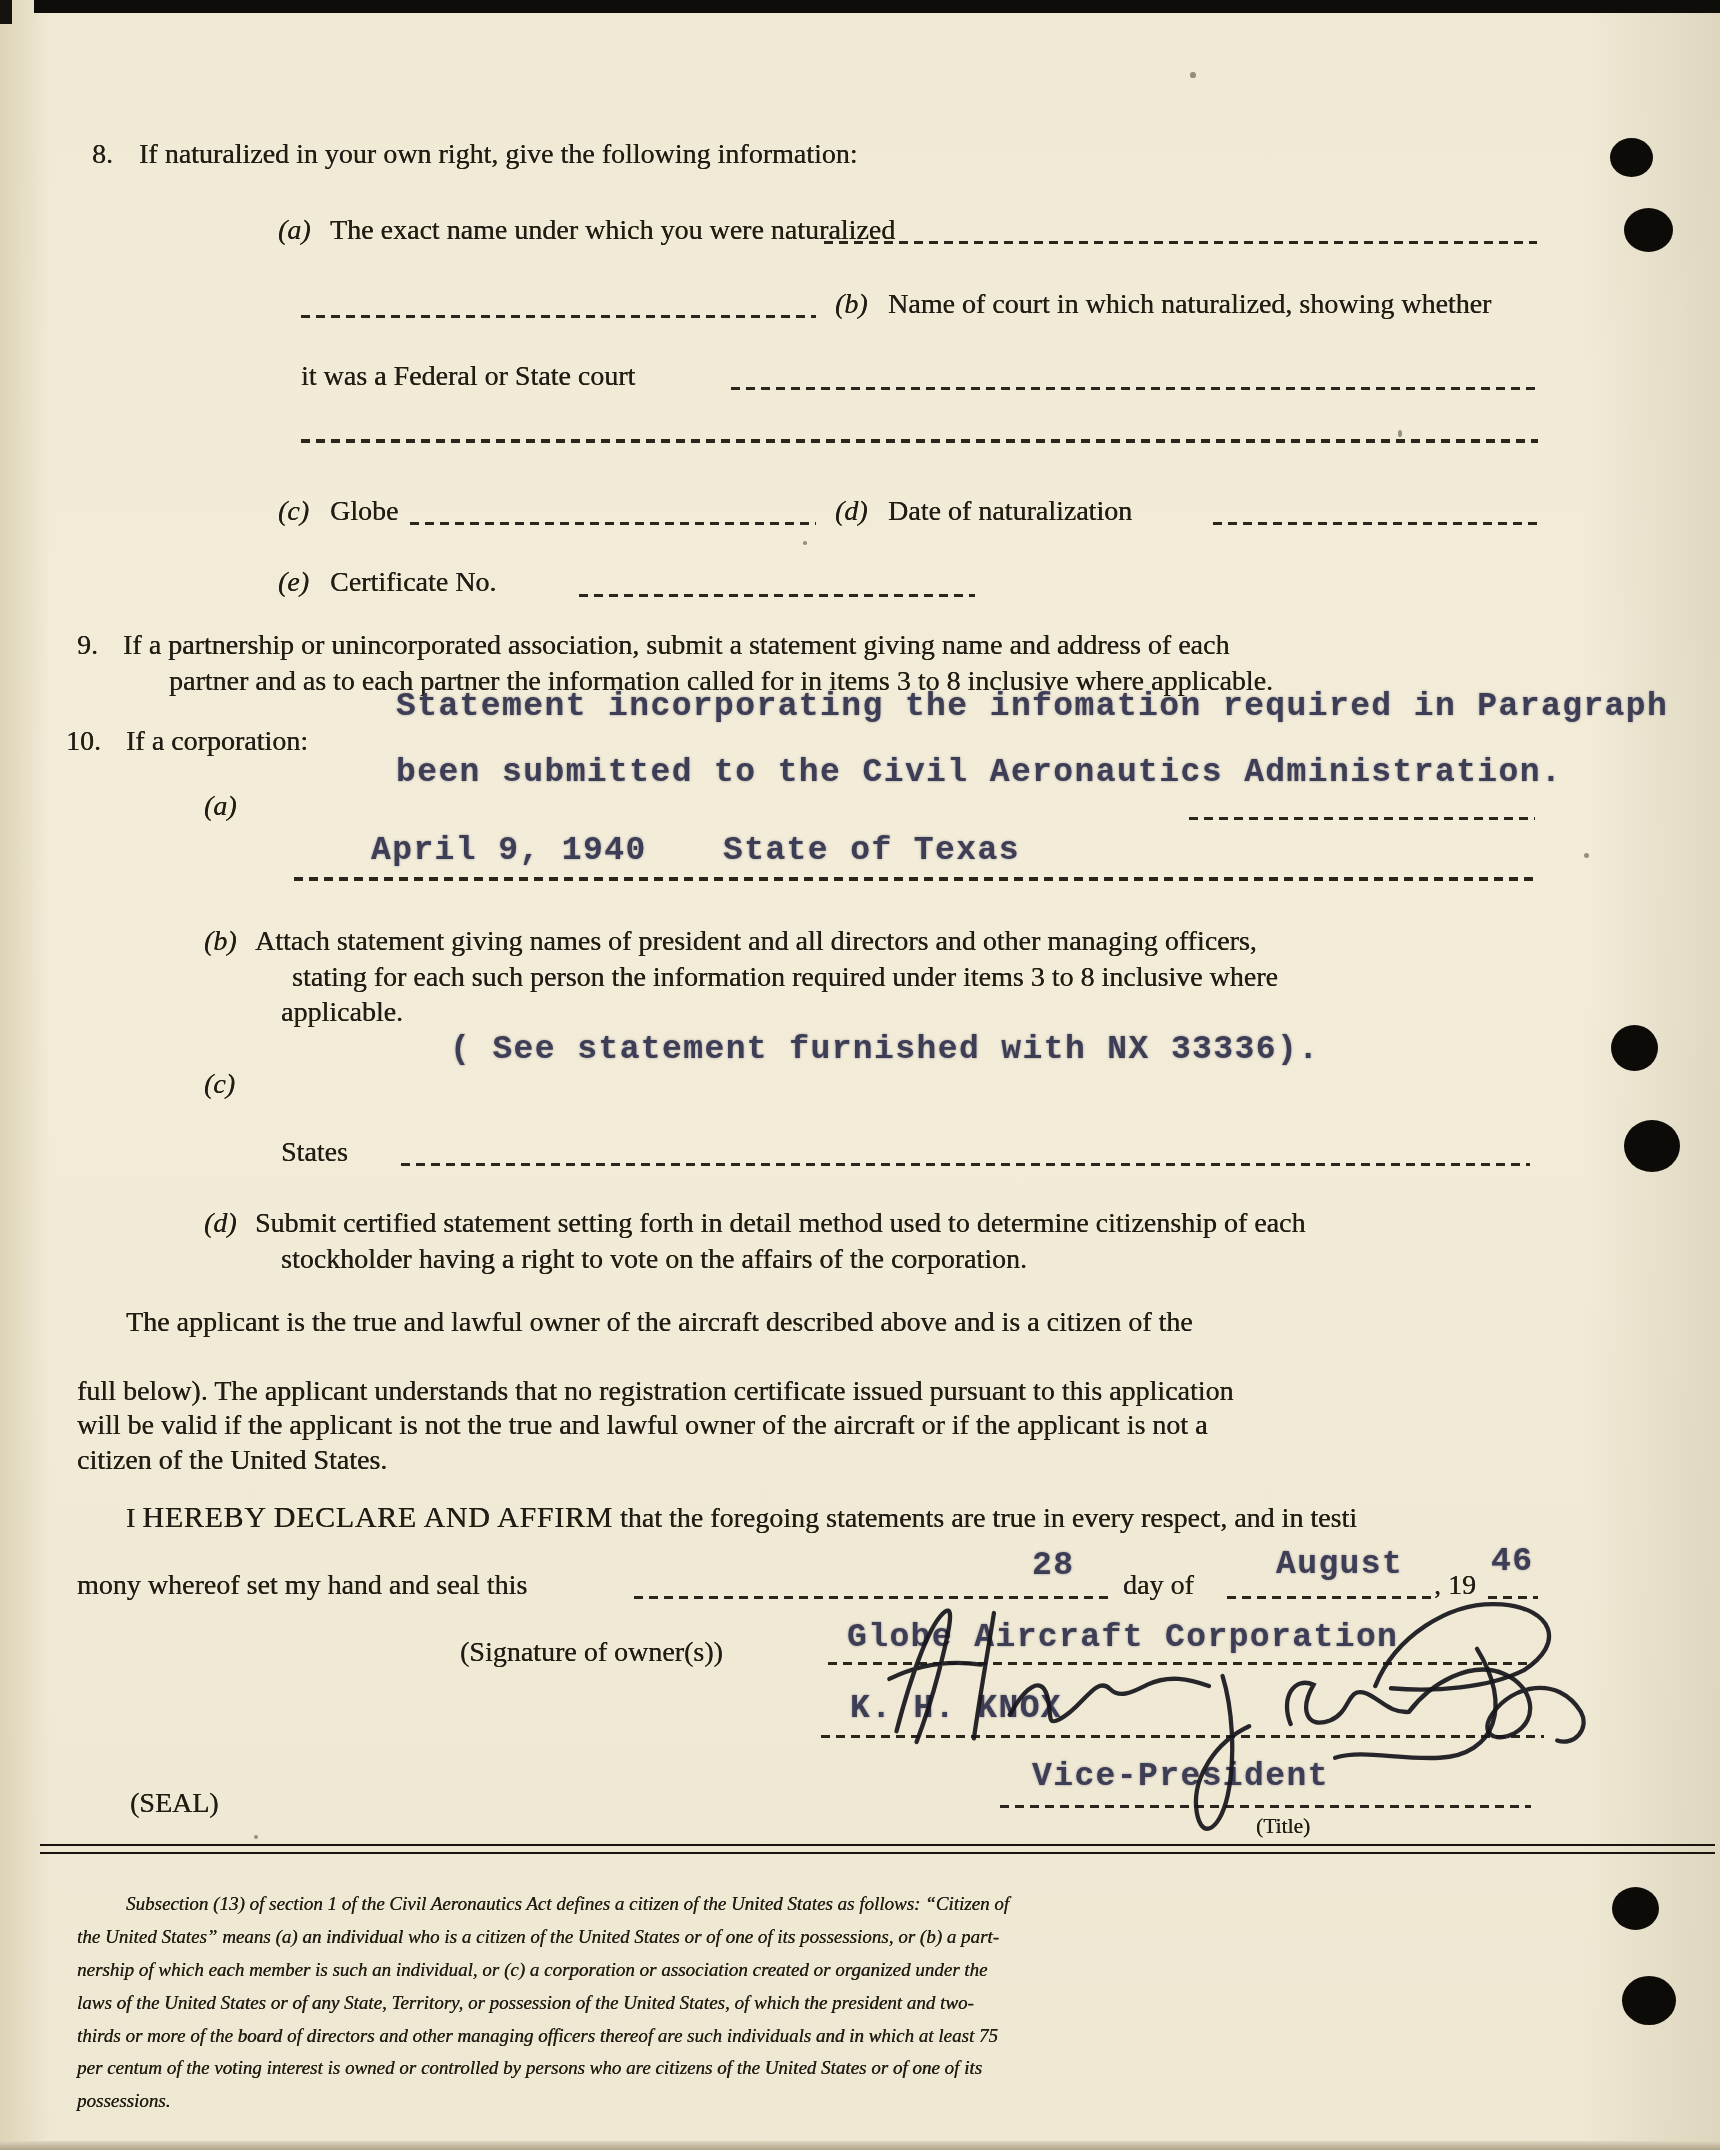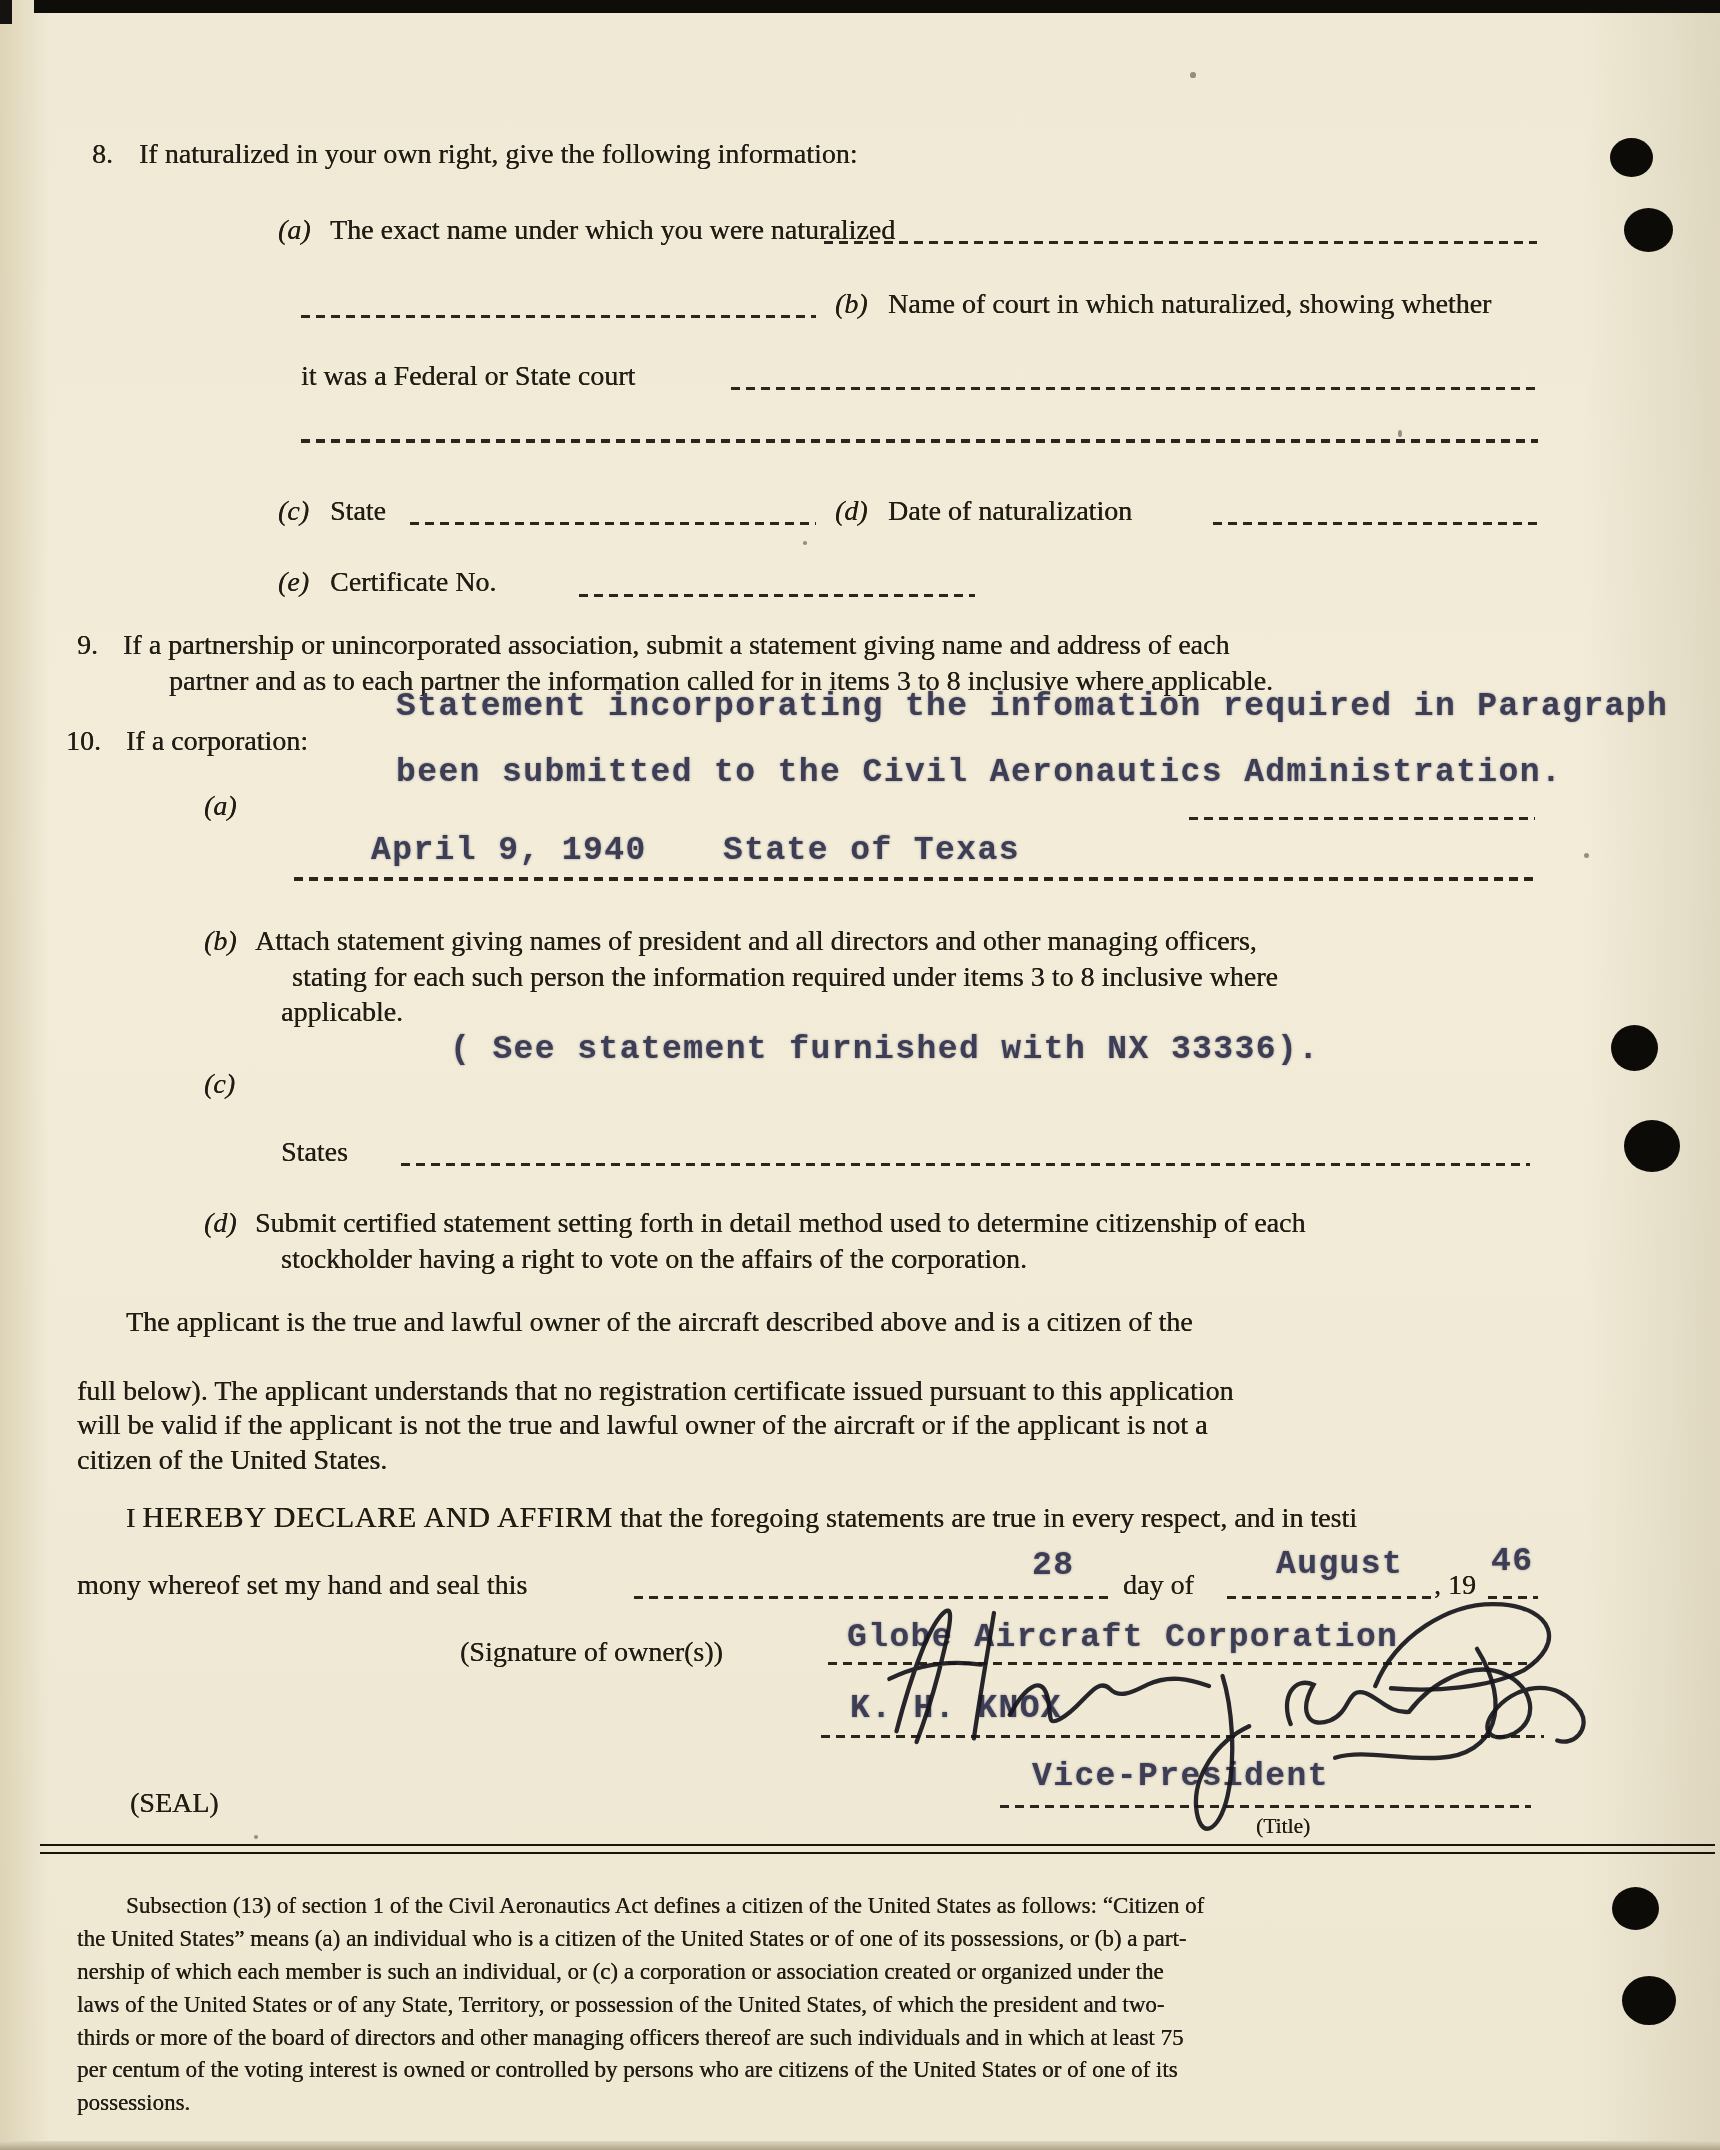--- a/index.html
+++ b/index.html
@@ -13,21 +13,21 @@
   }
   .page{ position:absolute; inset:0;
     background:
       linear-gradient(90deg, #ddd3b6 0px, rgba(221,211,182,0) 50px),
       linear-gradient(90deg, rgba(0,0,0,0) 92%, rgba(190,180,150,.35) 100%),
       linear-gradient(180deg, #efe9d5 0%, #f2ecd9 40%, #eee7d2 100%);
   }
   .p{ position:absolute; font-size:28px; line-height:1.12; white-space:nowrap;
       text-shadow:0.3px 0 0 currentColor; }
   .lbl{ font-style:italic; }
-  .legal{ font-size:23px; }
+  .legal{ font-size:19px;font-style:italic; }
   .small{ font-size:21.5px; }
   .sc{ font-size:30px; letter-spacing:0.7px; }
   .t{ position:absolute; font-family:"Liberation Mono", monospace; font-weight:bold;
       font-size:33px; color:#3d3d55; letter-spacing:1.4px; white-space:nowrap;
       text-shadow:0 0 2.2px rgba(61,61,85,.55); }
   .dash{ position:absolute; height:2.9px;
       background:repeating-linear-gradient(90deg,#2a261d 0,#2a261d 9.3px,transparent 9.3px,transparent 15px); }
   .dash.thick{ height:3.6px; }
   .topbar{ position:absolute; left:34px; top:0; width:1686px; height:13px; background:#0e0d0a; }
   .corner{ position:absolute; left:0; top:0; width:11.5px; height:24.4px; background:#15130f; }
@@ -58,21 +58,21 @@
 
   <div class="dash" style="left:301px;top:315px;width:515px"></div>
   <div class="p lbl" style="left:835px;top:288px">(b)</div>
   <div class="p" style="left:888px;top:288px">Name of court in which naturalized, showing whether</div>
 
   <div class="p" style="left:301px;top:360px">it was a Federal or State court</div>
   <div class="dash" style="left:731px;top:387px;width:807px"></div>
   <div class="dash thick" style="left:301px;top:439px;width:1237px"></div>
 
   <div class="p lbl" style="left:278px;top:495px">(c)</div>
-  <div class="p" style="left:330px;top:495px">State</div>
+  <div class="p" style="left:330px;top:495px">Globe</div>
   <div class="dash" style="left:410px;top:522px;width:406px"></div>
   <div class="p lbl" style="left:835px;top:495px">(d)</div>
   <div class="p" style="left:888px;top:495px">Date of naturalization</div>
   <div class="dash" style="left:1213px;top:522px;width:324px"></div>
 
   <div class="p lbl" style="left:278px;top:566px">(e)</div>
   <div class="p" style="left:330px;top:566px">Certificate No.</div>
   <div class="dash" style="left:579px;top:594px;width:396px"></div>
 
   <div class="p" style="left:77px;top:629px">9.</div>

